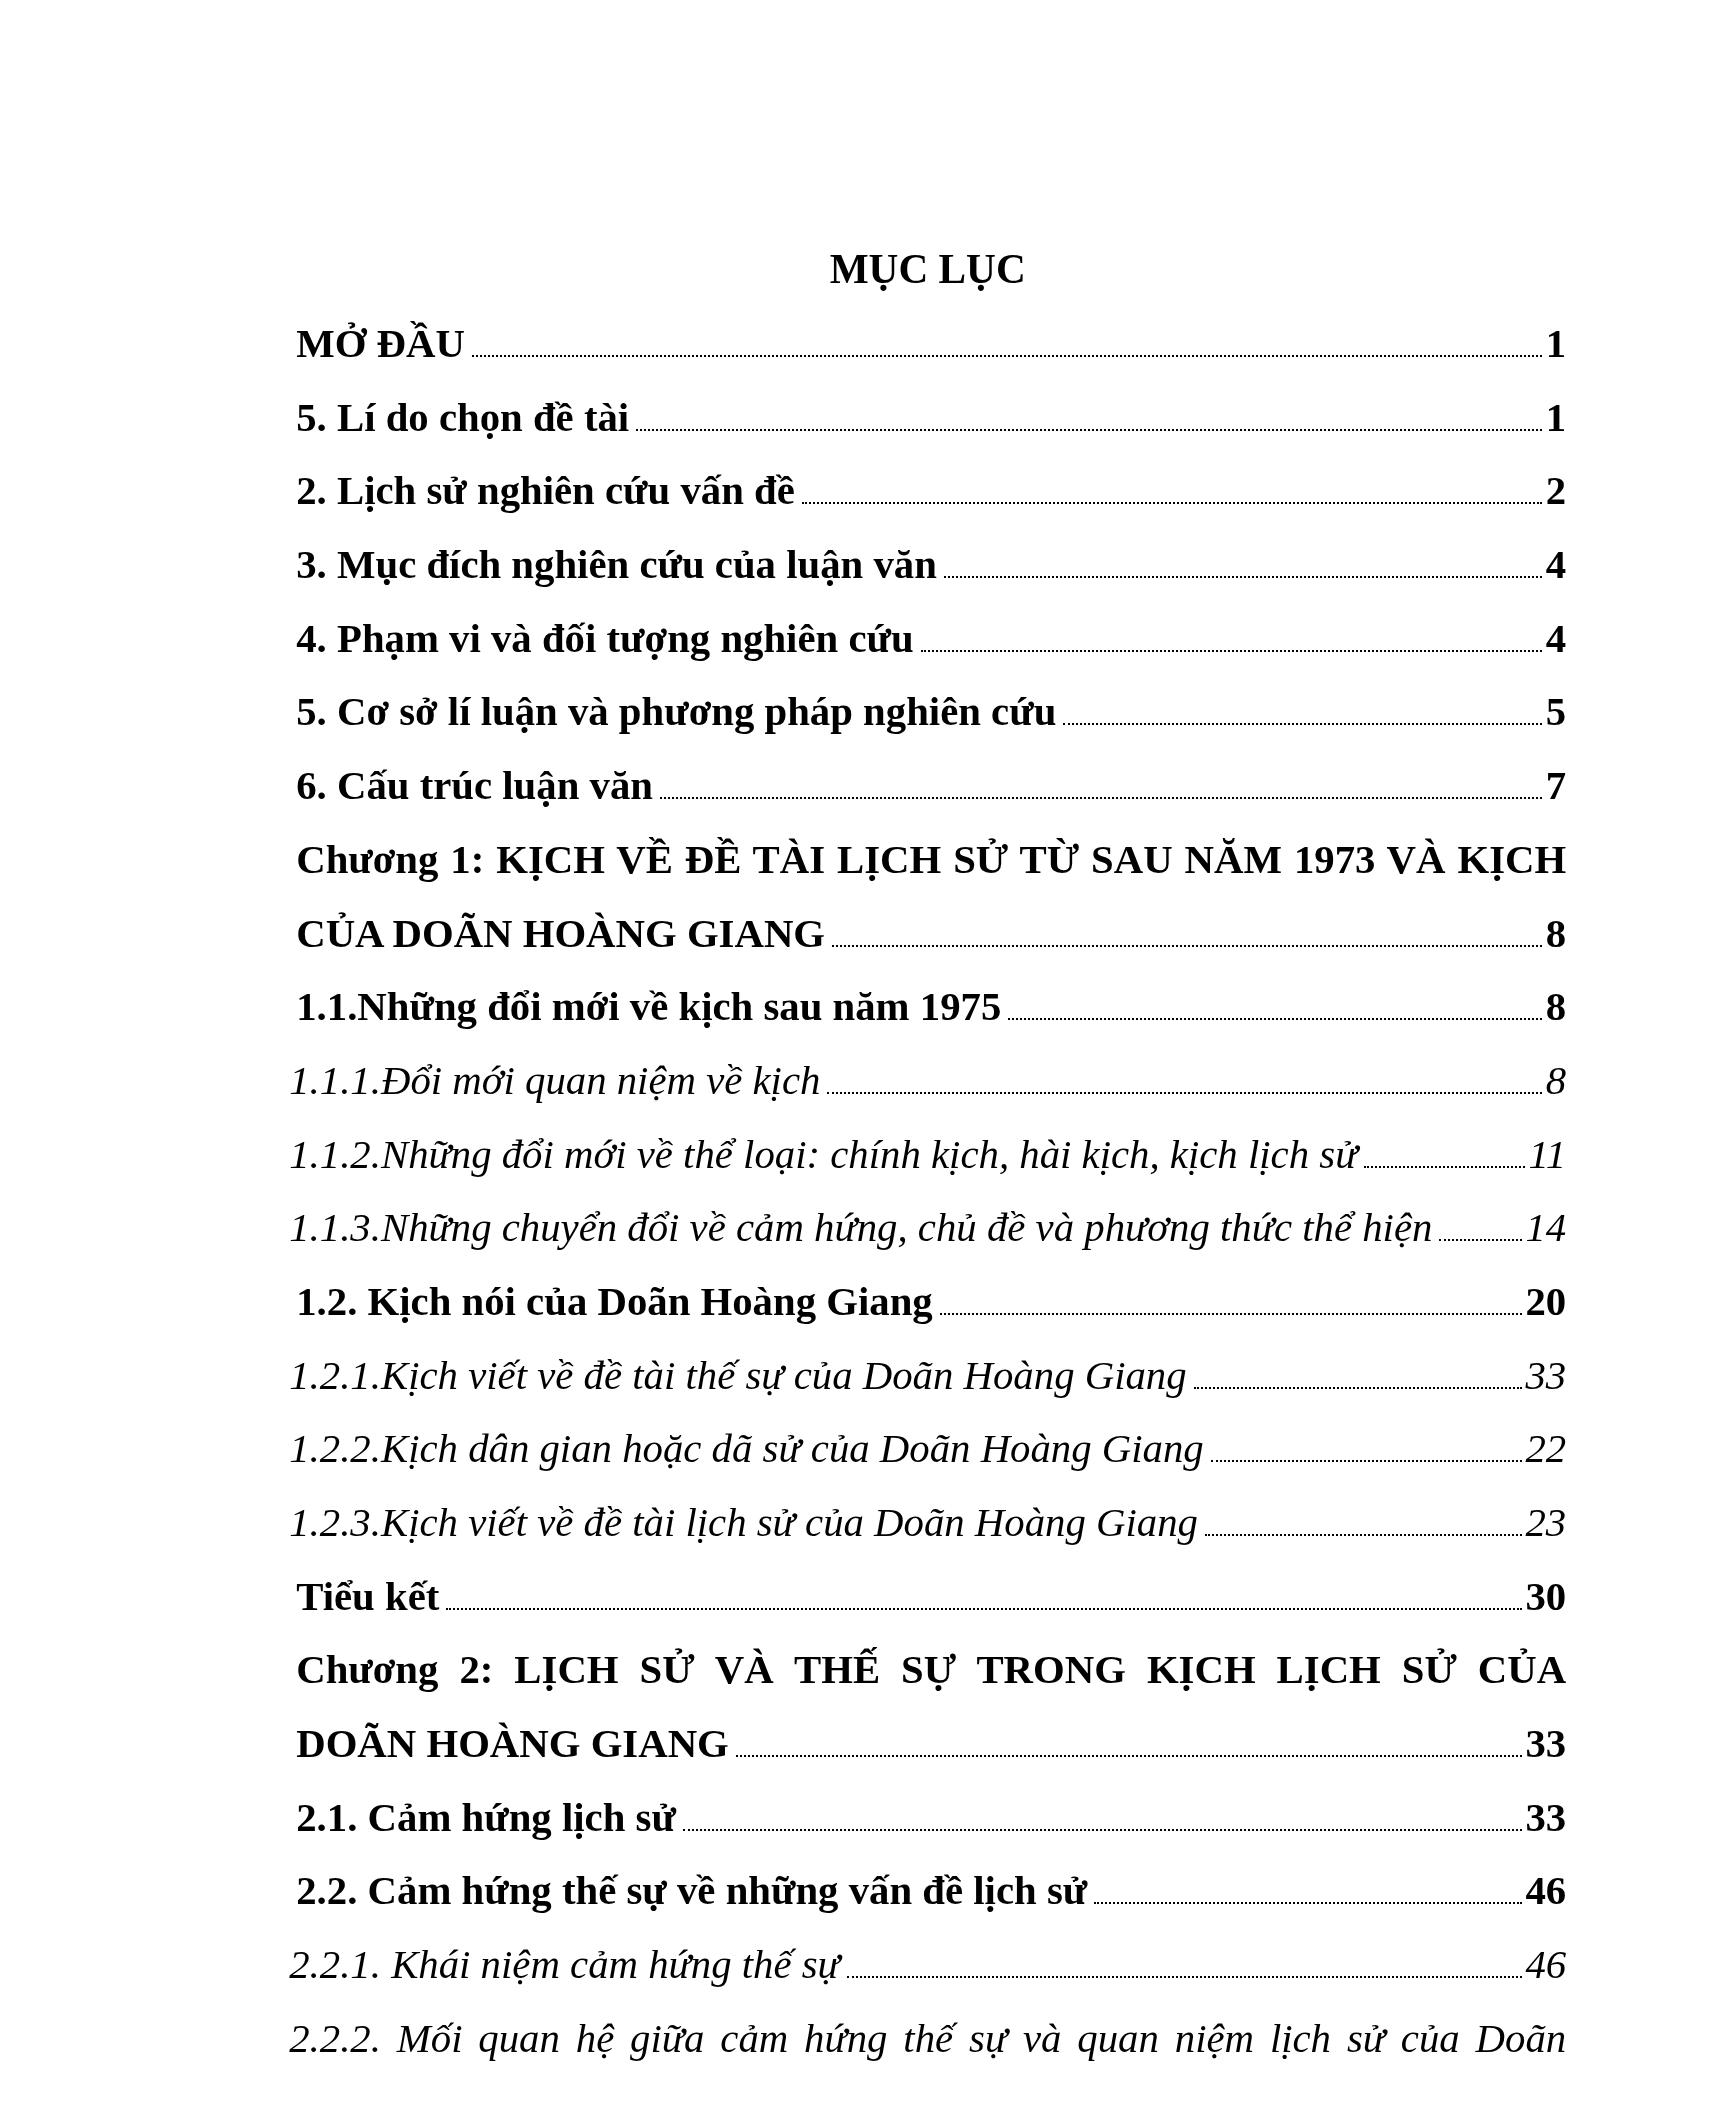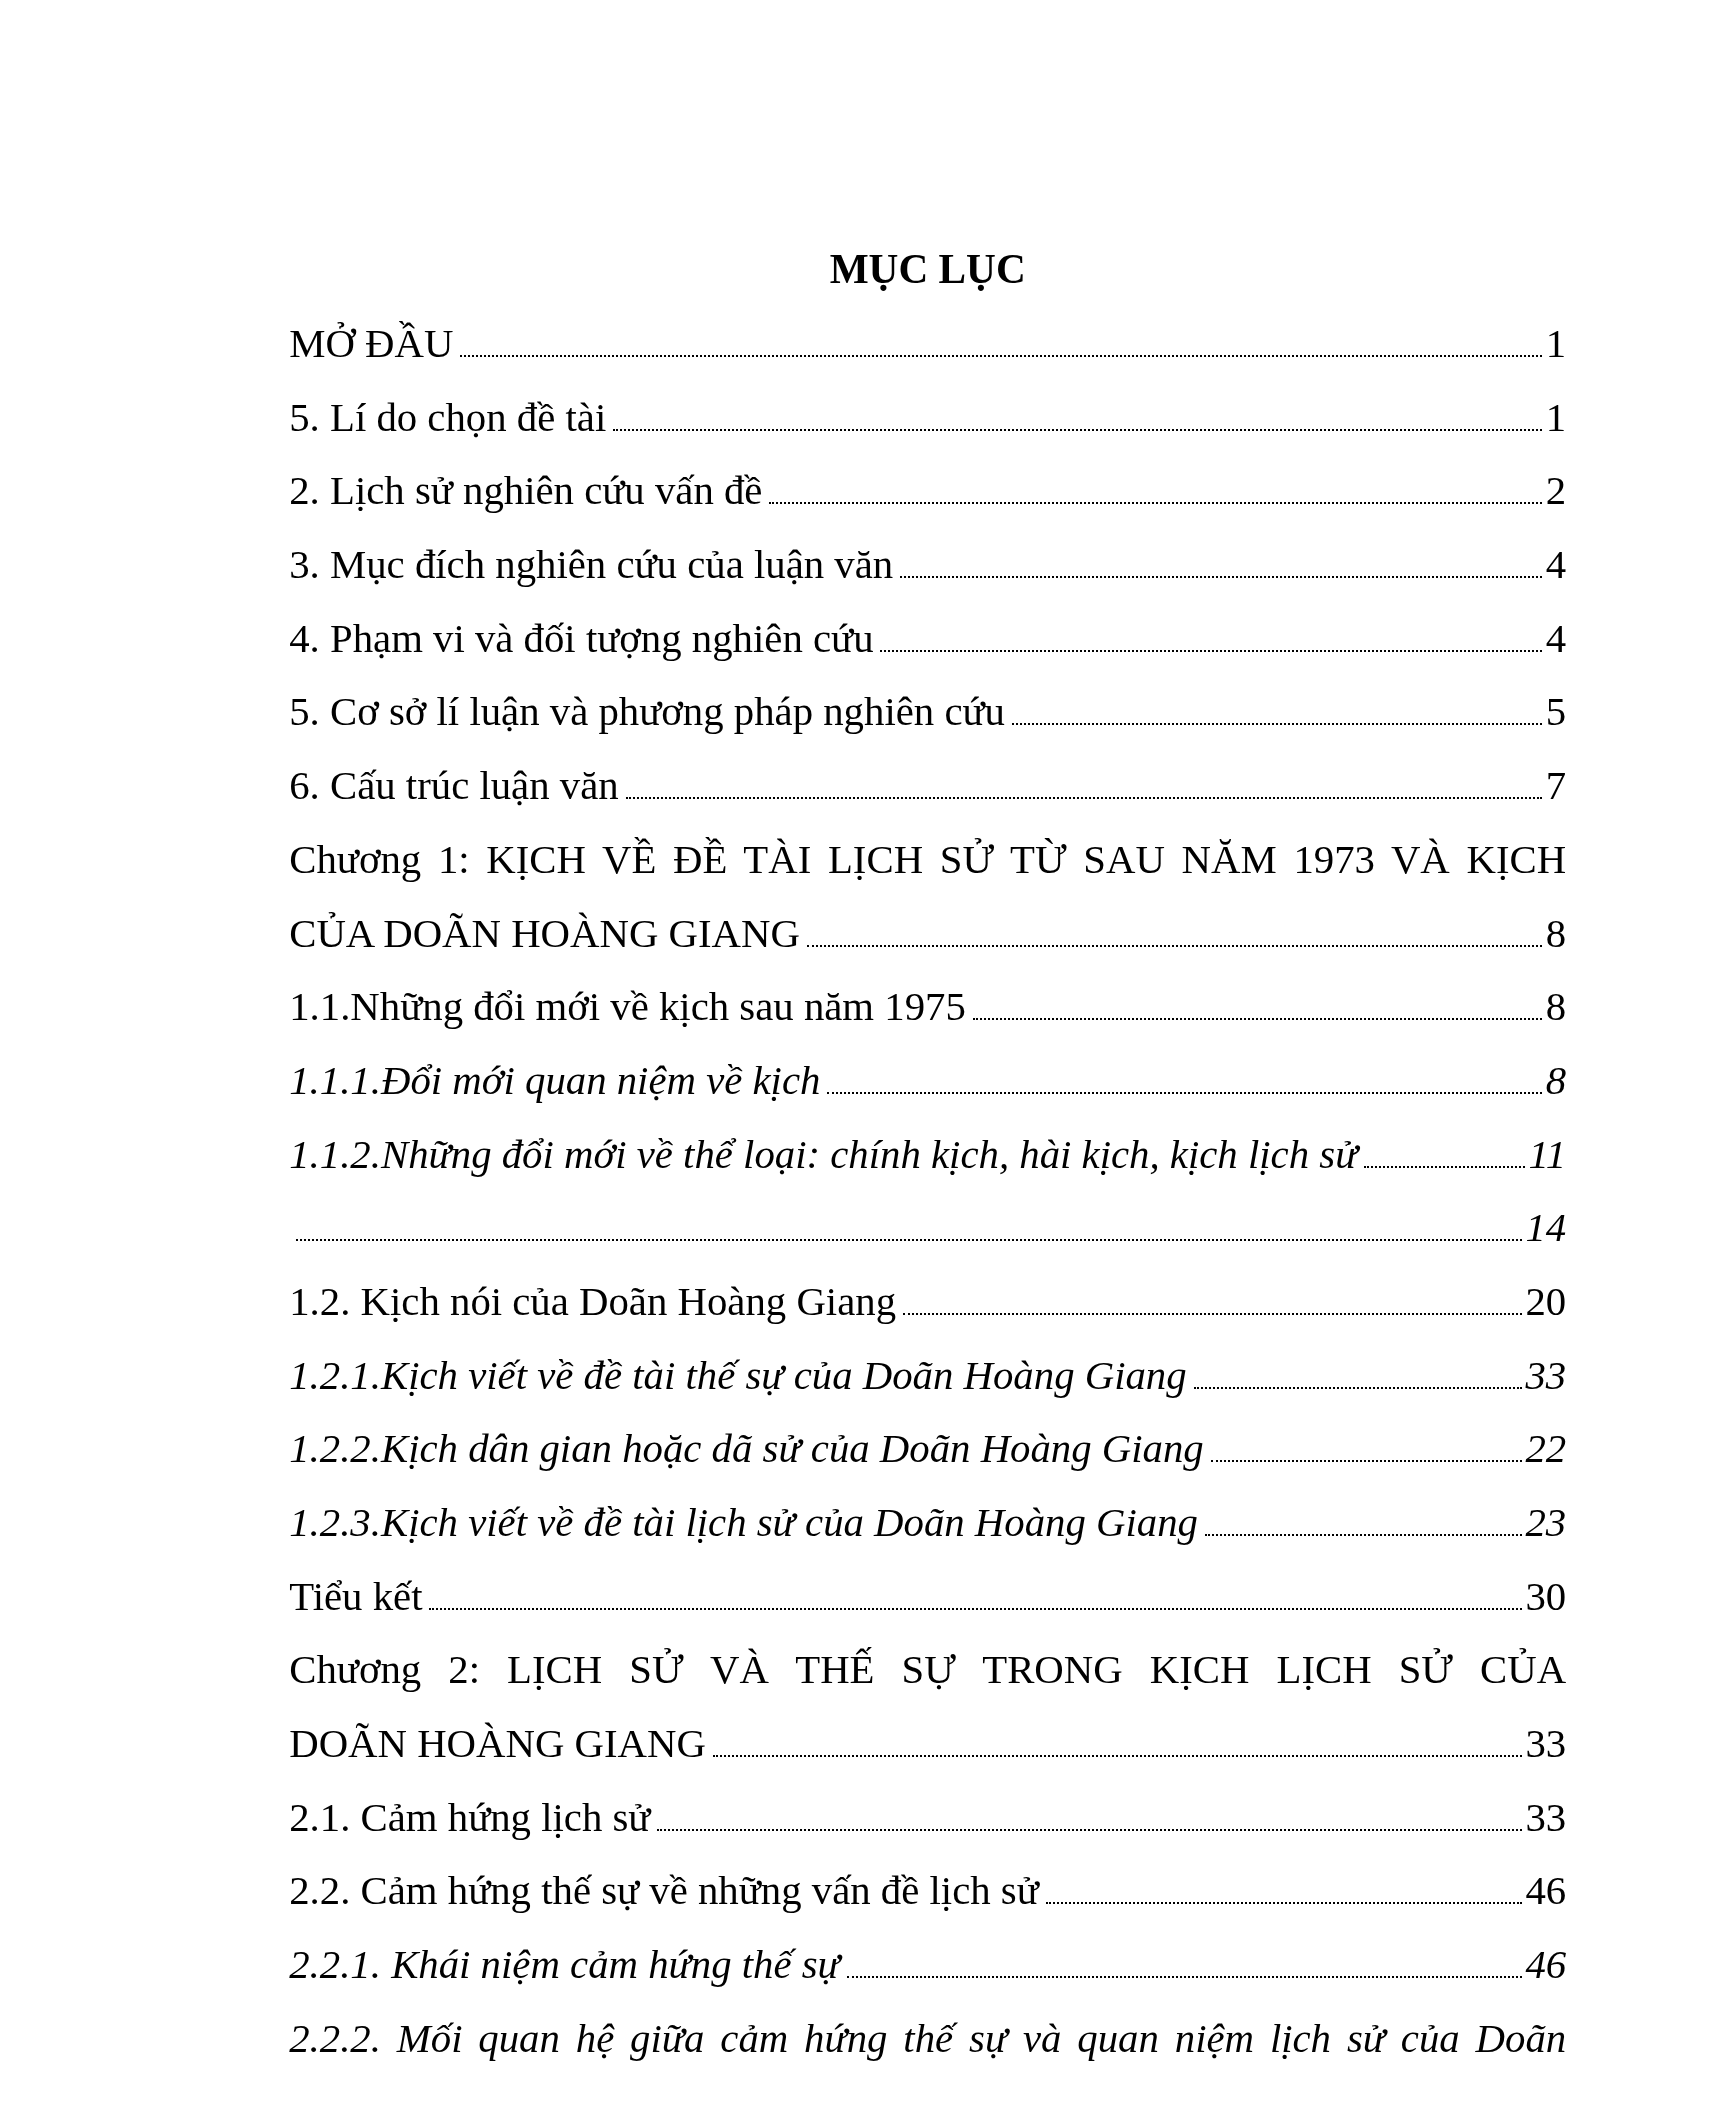--- a/index.html
+++ b/index.html
@@ -25,21 +25,21 @@
     line-height:4.247vw;
     white-space:nowrap;
   }
   .toc-row{
     display:flex;
     align-items:baseline;
     font-size:2.35vw;
     line-height:4.247vw;
     white-space:nowrap;
   }
-  .toc-row.bold{font-weight:normal;}
+  .toc-row.bold{font-weight:bold;margin-left:7px;}
   .toc-row.italic{font-style:italic;}
   .toc-row .label{flex:0 0 auto;}
   .toc-row.justify .label{
     flex:1 1 auto;
     white-space:normal;
     text-align:justify;
     text-align-last:justify;
   }
   .dots{
     flex:1 1 auto;
@@ -122,20 +122,21 @@
     <span class="pagenum">8</span>
   </div>
 
   <div class="toc-row italic">
     <span class="label">1.1.2.Những đổi mới về thể loại: chính kịch, hài kịch, kịch lịch sử</span>
     <span class="dots"></span>
     <span class="pagenum">11</span>
   </div>
 
   <div class="toc-row italic">
+    <span class="label">1.1.3.Những chuyển đổi về cảm hứng, chủ đề và phương thức thể hiện</span>
     <span class="dots"></span>
     <span class="pagenum">14</span>
   </div>
 
   <div class="toc-row bold">
     <span class="label">1.2. Kịch nói của Doãn Hoàng Giang</span>
     <span class="dots"></span>
     <span class="pagenum">20</span>
   </div>
 

